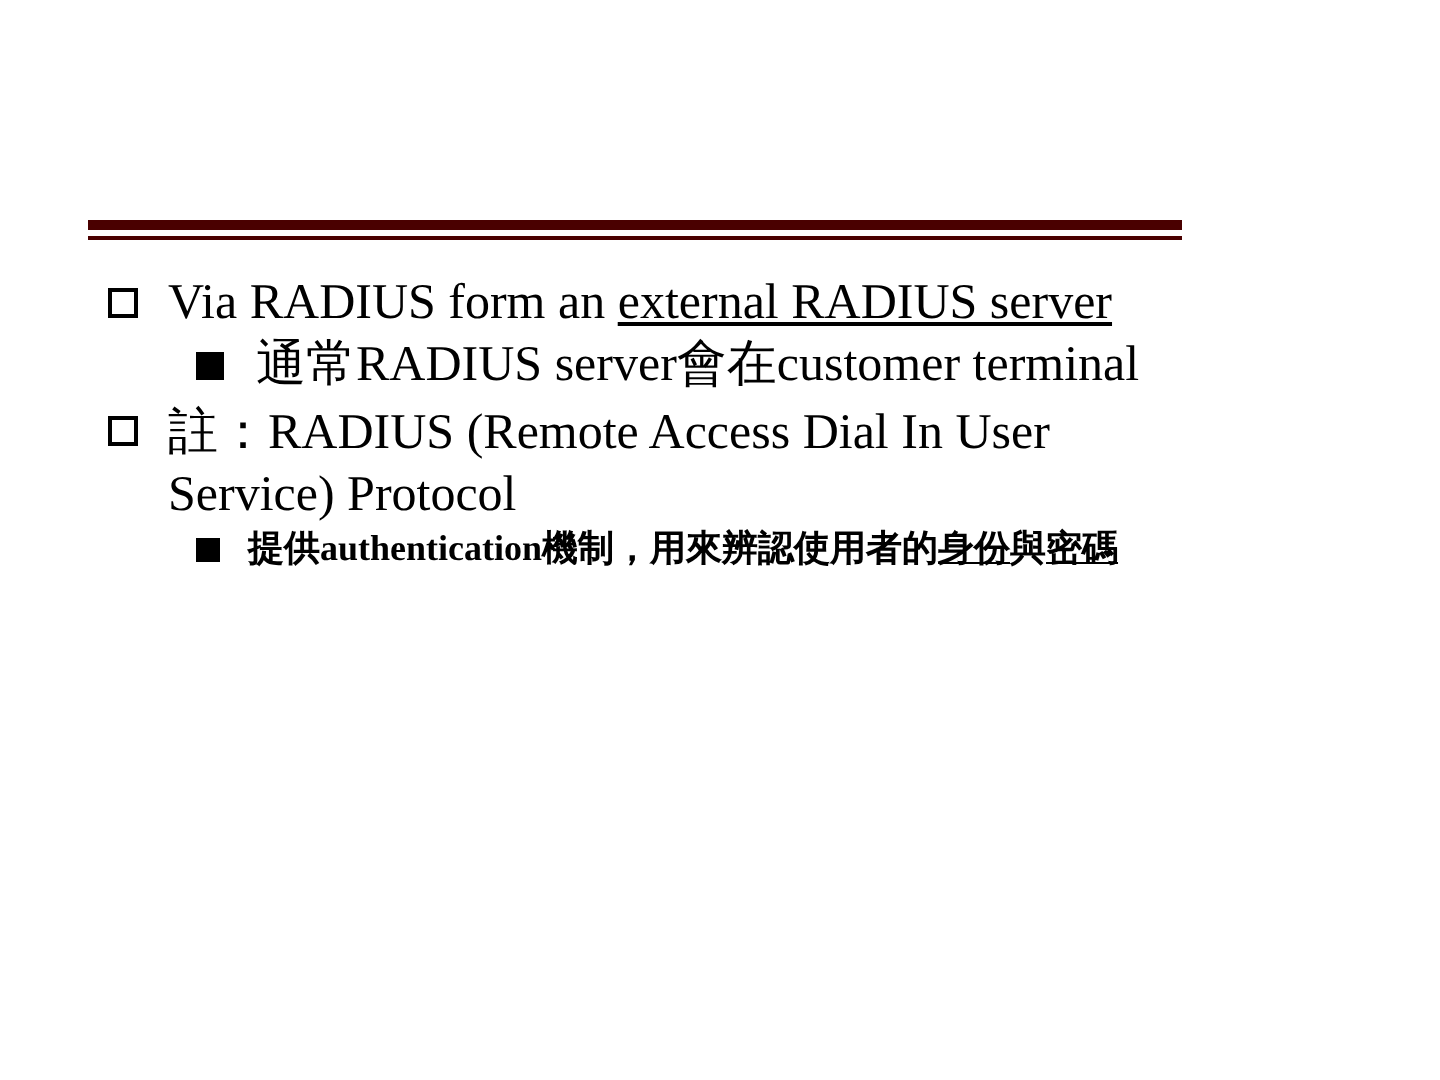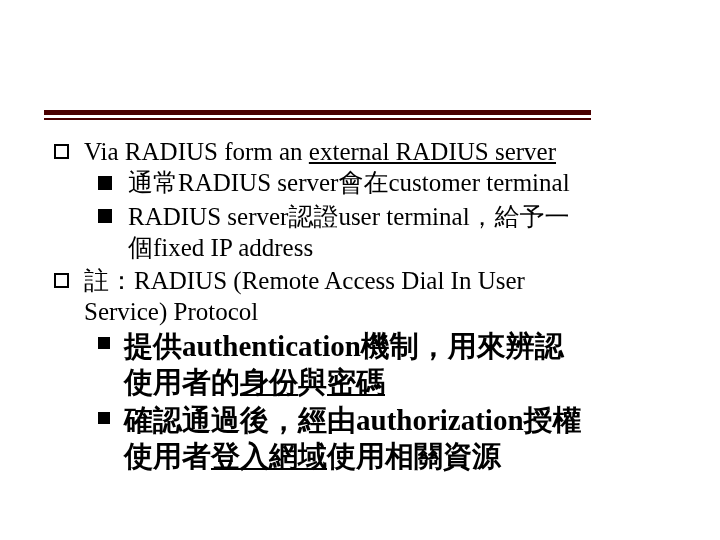--- a/index.html
+++ b/index.html
@@ -62,21 +62,21 @@
   .lvl2 > li { padding-left: 30px; position: relative; margin-bottom: 2px; }
   .lvl2 > li::before {
     content: "";
     position: absolute;
     left: 0;
     top: 0.34em;
     width: 14px;
     height: 14px;
     background: #000;
   }
-  .small { font-size: 29px; line-height: 1.25; }
+  .small { font-size: 18px; line-height: 1.25; }
   .small .lvl2 > li { padding-left: 26px; }
   .small .lvl2 > li::before { width: 12px; height: 12px; top: 0.34em; }
   .u { text-decoration: underline; }
   .bold { font-weight: 700; }
 </style>
 </head>
 <body>
 
 <div class="slide">
 
@@ -86,33 +86,29 @@
     <div class="thin"></div>
   </div>
 
   <div class="content">
     <ul class="lvl1">
 
       <li>
         <span>Via RADIUS form an </span><span class="u">external RADIUS server</span>
         <ul class="lvl2">
           <li>通常RADIUS server會在customer terminal</li>
-          <li>RADIUS server認證user terminal，給予一個fixed IP address</li>
         </ul>
       </li>
 
       <li>
         <span>註：RADIUS (Remote Access Dial In User Service) Protocol</span>
         <div class="small">
           <ul class="lvl2">
             <li class="bold">
               <span>提供authentication機制，用來辨認使用者的</span><span class="u">身份</span><span>與</span><span class="u">密碼</span>
-            </li>
-            <li class="bold">
-              <span>確認通過後，經由authorization授權使用者</span><span class="u">登入網域</span><span>使用相關資源</span>
             </li>
           </ul>
         </div>
       </li>
 
     </ul>
   </div>
 
 </div>
 

